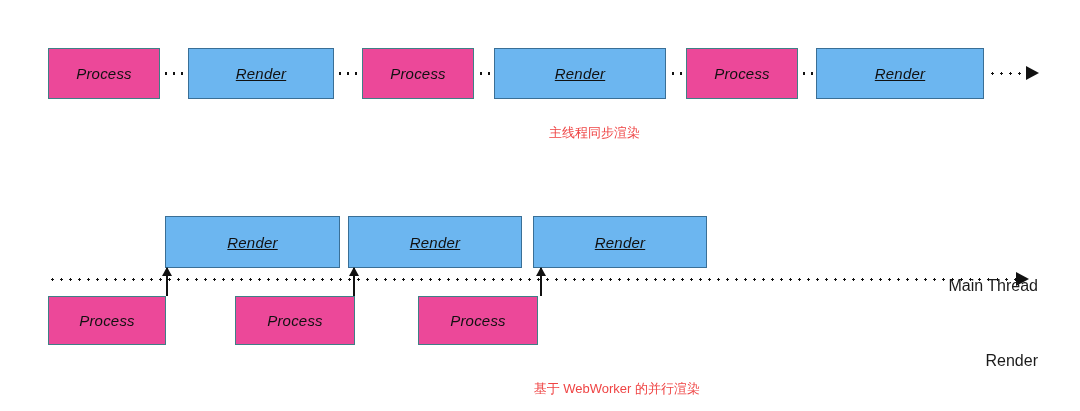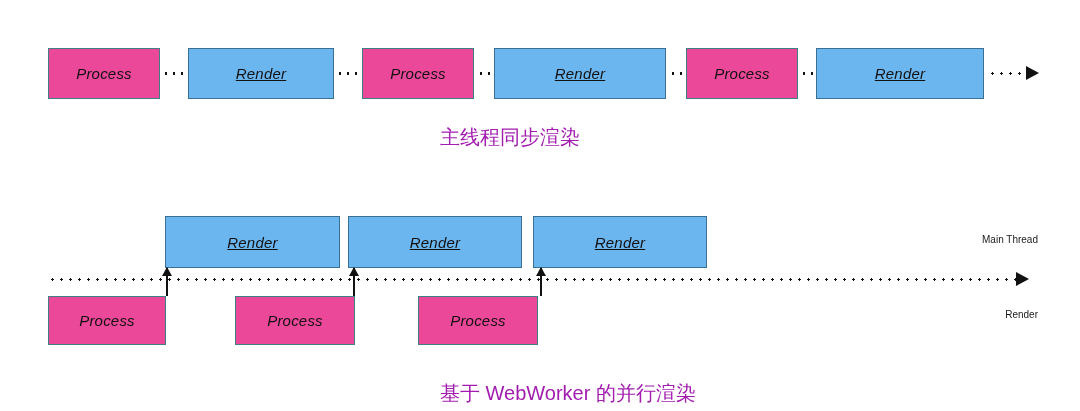--- a/index.html
+++ b/index.html
@@ -83,31 +83,32 @@
     width: 0;
     height: 0;
     border-left: 5px solid transparent;
     border-right: 5px solid transparent;
     border-bottom: 9px solid #111111;
   }
 
   
   .caption {
     position: absolute;
-    font-size: 20px;
-    color: #a21caf;
-    text-align: left;
+    font-size: 13px;
+    color: #ef4444;
+    text-align: right;
     white-space: nowrap;
   }
   .sidelabel {
     position: absolute;
-    font-size: 10px;
+    font-size: 16px;
     color: #1b1b1b;
     white-space: nowrap;
     text-align: right;
+    margin-top: 43px;
   }
 </style>
 </head>
 <body>
 
 <div class="stage">
 
   <div>
 
     <div class="block process" style="left:48px; top:48px; width:112px; height:51px;">

